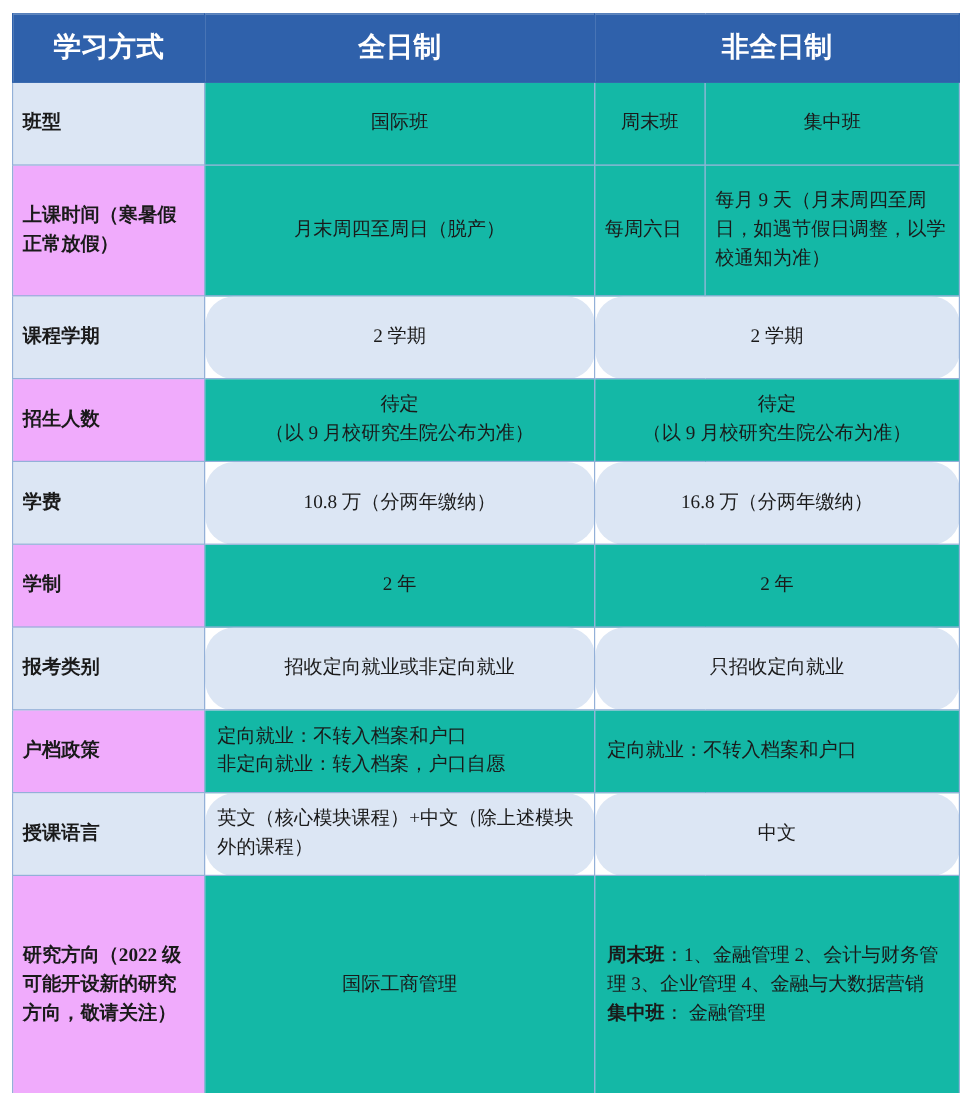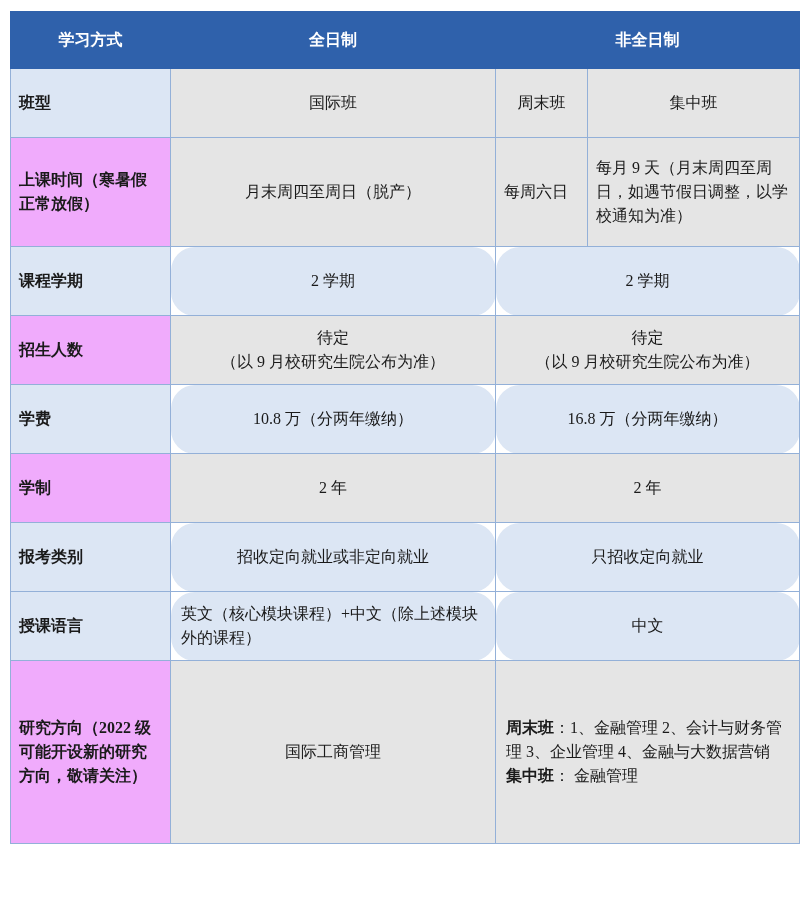--- a/index.html
+++ b/index.html
@@ -33,33 +33,33 @@
     line-height: 1.5;
   }
   
   tr.head td {
     background: #2f61ab;
     color: #ffffff;
     font-weight: bold;
     text-align: center;
     height: 44px;
     border: 1px solid #2f61ab;
-    font-size: 16px;
+    font-size: 23px;
   }
   
   td.label {
     font-weight: bold;
     background: #dce6f4;
   }
   td.label.light {
     background: #f0abfc;
   }
   
   td.cell {
-    background: #e5e5e5;
+    background: #14b8a6;
     text-align: center;
   }
   td.cell.dark {
     background: #dce6f4;
     border-radius: 24px;
   }
   td.cell.left {
     text-align: left;
   }
   td.cell.leftpad {
@@ -137,20 +137,28 @@
         <td class="cell mid">2 年</td>
         <td class="cell mid" colspan="2">2 年</td>
       </tr>
 
       <tr>
         <td class="label mid">报考类别</td>
         <td class="cell dark mid">招收定向就业或非定向就业</td>
         <td class="cell dark mid" colspan="2">只招收定向就业</td>
       </tr>
 
+      <tr>
+        <td class="label light mid">户档政策</td>
+        <td class="cell leftpad mid">
+          <div>定向就业：不转入档案和户口</div>
+          <div>非定向就业：转入档案，户口自愿</div>
+        </td>
+        <td class="cell leftpad mid" colspan="2">定向就业：不转入档案和户口</td>
+      </tr>
 
       <tr>
         <td class="label mid">授课语言</td>
         <td class="cell dark leftpad mid">英文（核心模块课程）+中文（除上述模块外的课程）</td>
         <td class="cell dark mid" colspan="2">中文</td>
       </tr>
 
       <tr>
         <td class="label light" style="height:170px">研究方向（2022 级可能开设新的研究方向，敬请关注）</td>
         <td class="cell">国际工商管理</td>

